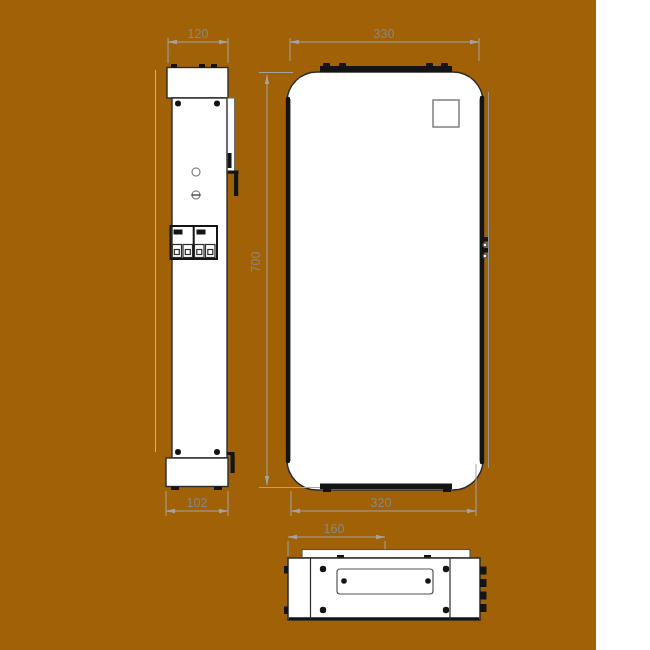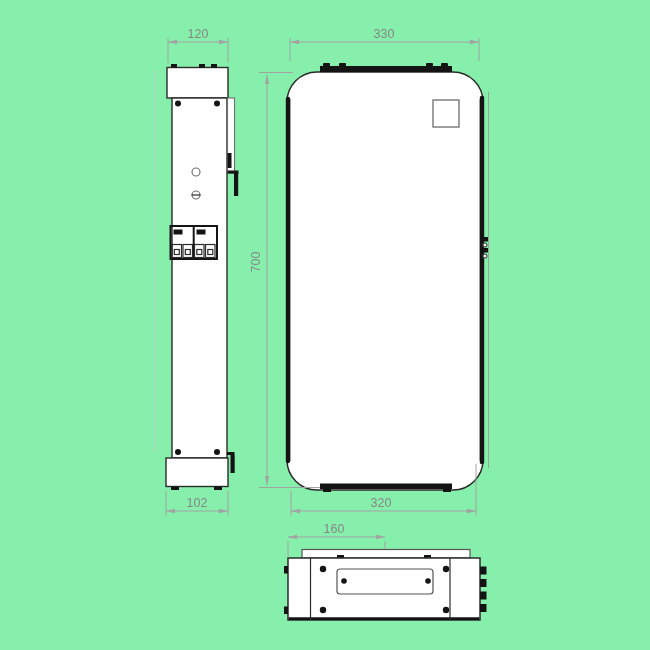--- a/index.html
+++ b/index.html
@@ -1,16 +1,16 @@
 <!DOCTYPE html>
 <html><head>
 <meta charset="utf-8">
 <style>
   html,body { margin:0; padding:0; background:#ffffff; }
-  .canvas { width:650px; height:650px; position:relative; background:#86efac; overflow:hidden; }
+  .canvas { width:596px; height:650px; position:relative; background:#a16207; overflow:hidden; }
   svg { display:block; }
   .shape   { fill:#ffffff; stroke:#2b2b2b; stroke-width:1.4; }
   .shape15 { fill:#ffffff; stroke:#2b2b2b; stroke-width:1.5; }
   .edge    { fill:none; stroke:#2b2b2b; stroke-width:1.2; }
   .thin    { fill:#ffffff; stroke:#6e6e6e; stroke-width:1.1; }
   .thin2   { fill:#ffffff; stroke:#555555; stroke-width:1.2; }
   .solid   { fill:#141414; stroke:none; }
   .heavy   { fill:none; stroke:#141414; stroke-width:2; }
   .hair    { fill:none; stroke:#c9c9c9; stroke-width:0.8; }
   .doorln  { fill:none; stroke:#999999; stroke-width:0.9; }

